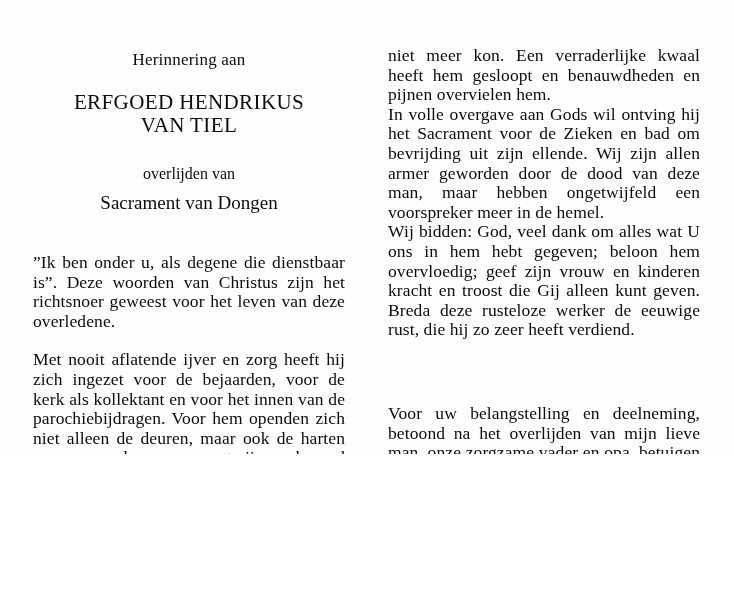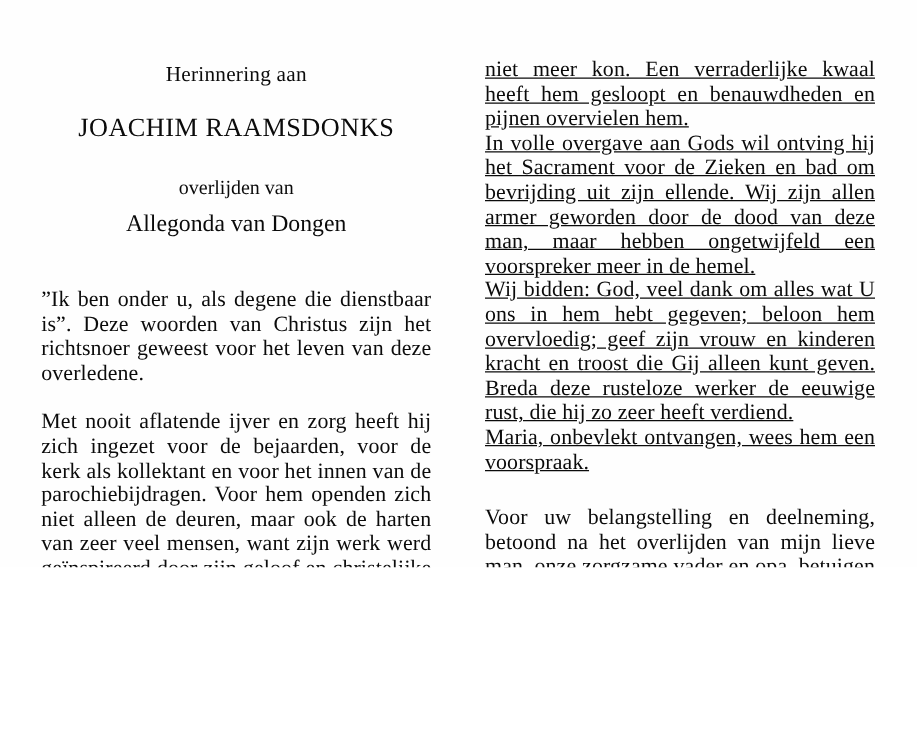--- a/index.html
+++ b/index.html
@@ -17,21 +17,21 @@
     color: #0b0b0b;
   }
 
   
   .col {
     position: absolute;
     top: 0;
     box-sizing: border-box;
   }
   .col-left  { left: 33px;  width: 312px; }
-  .col-right { left: 388px; width: 312px; text-decoration: underline; }
+  .col-right { left: 388px; width: 312px; }
 
   
   .hdr { text-align: center; }
   .hdr-intro {
     font-size: 17px;
     line-height: 20px;
     padding-top: 50px;
     letter-spacing: 0.2px;
   }
   .hdr-name {
@@ -153,42 +153,42 @@
 <body>
 
 <div id="card">
 
   <div class="col col-left">
 
     <div class="hdr">
       <div class="hdr-intro">Herinnering aan</div>
 
       <div class="hdr-name">
-        <span>JOACHIM RAAMSDONKS</span>
+        <span>ERFGOED HENDRIKUS</span>
+        <span class="ln2">VAN TIEL</span>
       </div>
 
       <div class="hdr-spouse-label">overlijden van</div>
 
       <div class="hdr-spouse-name">
-        <span class="ln2">Allegonda van Dongen</span>
+        <span class="ln2">Sacrament van Dongen</span>
       </div>
     </div>
 
     <div class="body-block">
       <p class="para gap">”Ik ben onder u, als degene die dienstbaar is”. Deze woorden van Christus zijn het richtsnoer geweest voor het leven van deze overledene.</p>
       <p class="para gap last-left">Met nooit aflatende ijver en zorg heeft hij zich ingezet voor de bejaarden, voor de kerk als kollektant en voor het innen van de parochiebijdragen. Voor hem openden zich niet alleen de deuren, maar ook de harten van zeer veel mensen, want zijn werk werd geïnspireerd door zijn geloof en christelijke naastenliefde. Hij heeft dit alles gedaan tot hij</p>
     </div>
   </div>
 
   <div class="col col-right">
     <div class="body-block">
       <p class="para">niet meer kon. Een verraderlijke kwaal heeft hem gesloopt en benauwdheden en pijnen overvielen hem.</p>
       <p class="para">In volle overgave aan Gods wil ontving hij het Sacrament voor de Zieken en bad om bevrijding uit zijn ellende. Wij zijn allen armer geworden door de dood van deze man, maar hebben ongetwijfeld een voorspreker meer in de hemel.</p>
       <p class="para">Wij bidden: God, veel dank om alles wat U ons in hem hebt gegeven; beloon hem overvloedig; geef zijn vrouw en kinderen kracht en troost die Gij alleen kunt geven. Breda deze rusteloze werker de eeuwige rust, die hij zo zeer heeft verdiend.</p>
-      <p class="para">Maria, onbevlekt ontvangen, wees hem een voorspraak.</p>
     </div>
   </div>
 
   <div class="thanks-block">
     <p class="para">Voor uw belangstelling en deelneming, betoond na het overlijden van mijn lieve man, onze zorgzame vader en opa, betuigen wij u onze oprechte dank.</p>
     <p class="signature">I. M. R. van Tiel-van Dongen</p>
   </div>
 
   <div class="redacted-block">
     <div class="redacted-bar rb1"></div>

